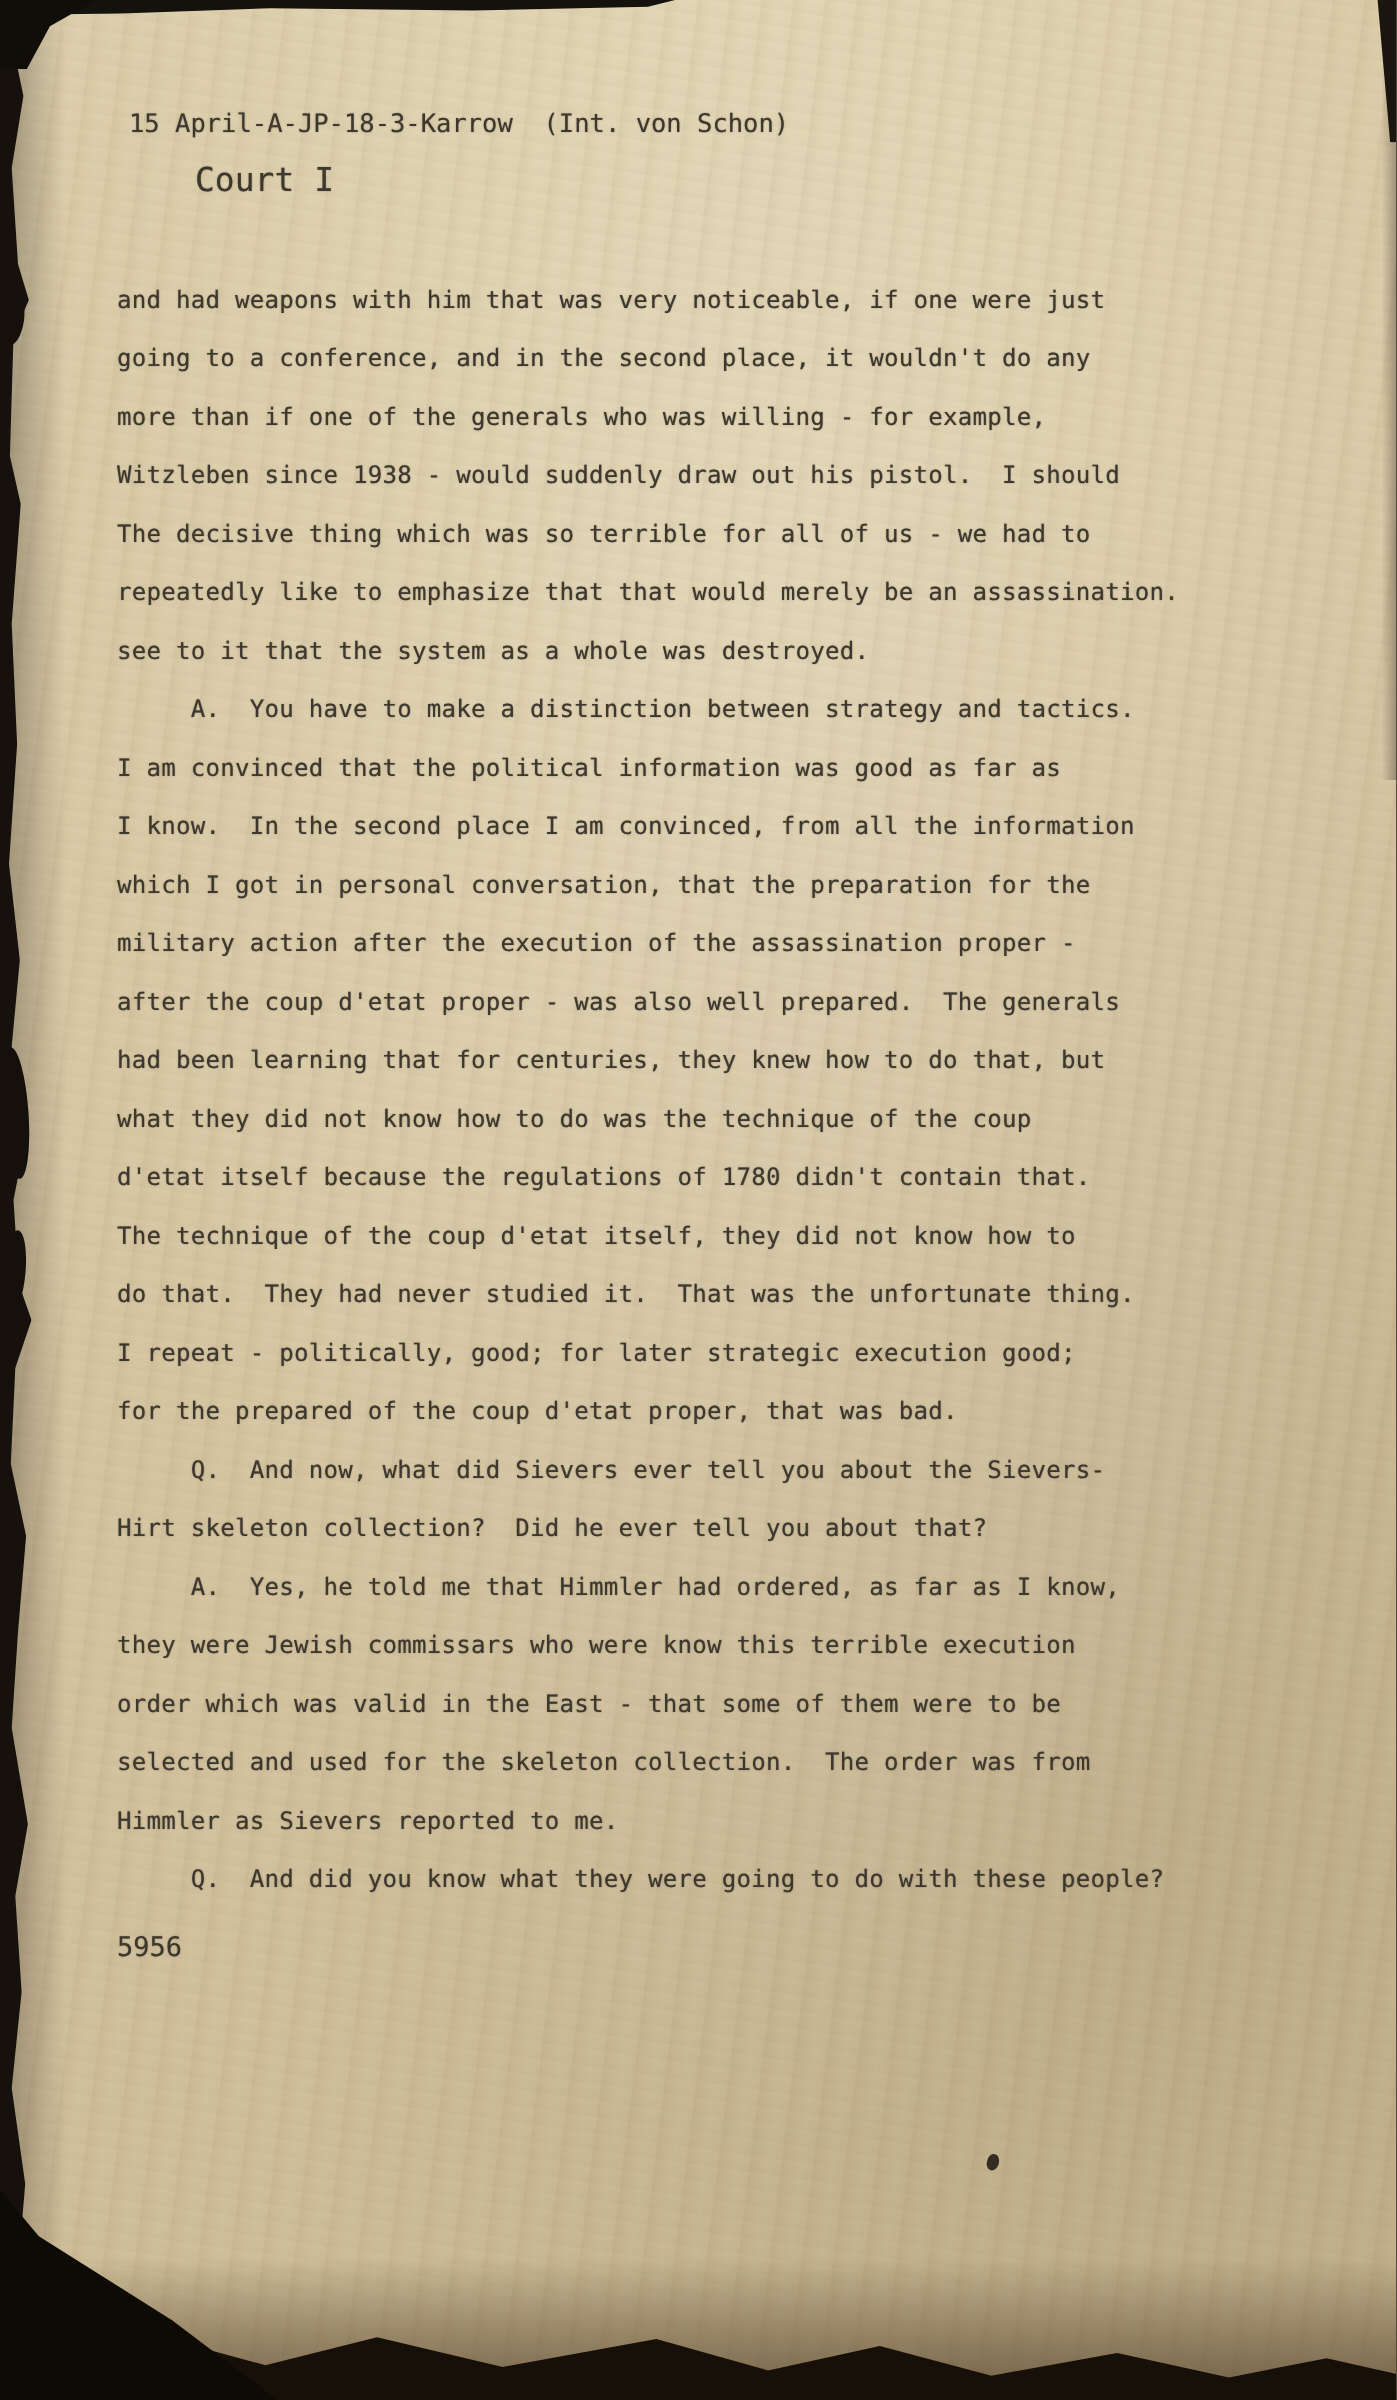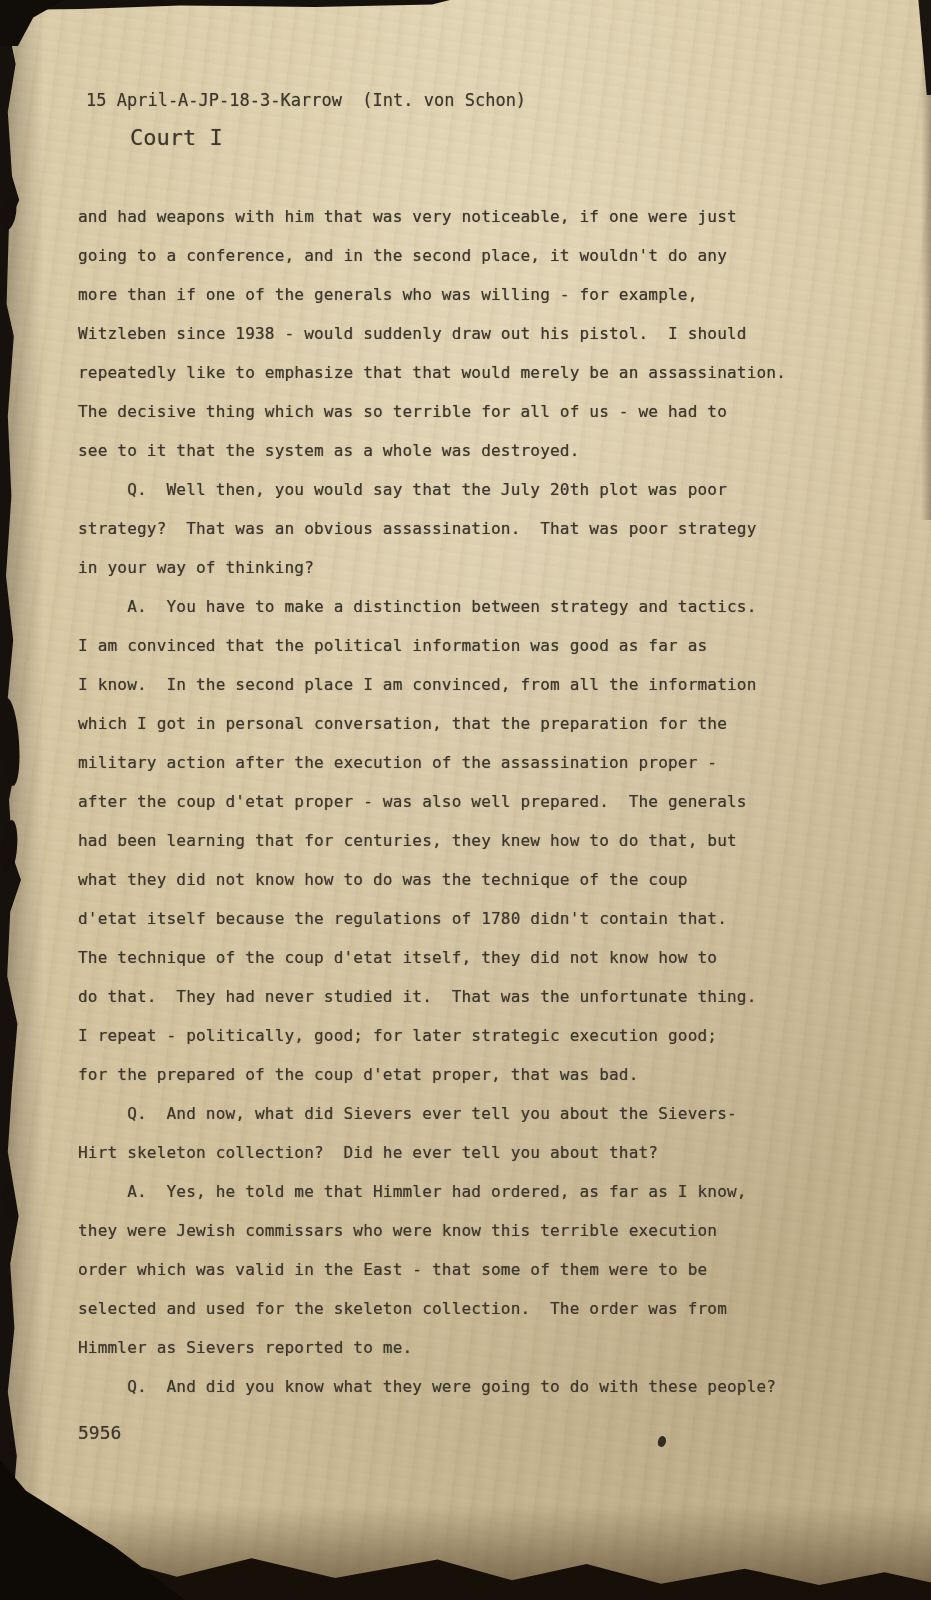--- a/index.html
+++ b/index.html
@@ -24,21 +24,20 @@
     background:
       repeating-linear-gradient(97deg, rgba(90,75,50,0.05) 0px, rgba(90,75,50,0) 7px, rgba(255,255,240,0.04) 13px, rgba(90,75,50,0) 21px),
       repeating-linear-gradient(8deg, rgba(110,92,62,0.04) 0px, rgba(110,92,62,0) 11px);
     pointer-events: none;
   }
   .content {
     position: absolute;
     left: 78px;
     top: 70px;
     width: 810px;
-    margin-top: 17px;
   }
   .header-line {
     font-size: 17px;
     line-height: 26px;
     margin-left: 8px;
     white-space: pre;
     text-shadow: 0 0 1px rgba(61,55,45,0.55);
   }
   .court-line {
     font-size: 22px;
@@ -142,28 +141,23 @@
 
   <div class="content">
     <div class="header-line">15 April-A-JP-18-3-Karrow  (Int. von Schon)</div>
     <div class="court-line">Court I</div>
     <div class="body-text" id="paragraphs">
         <div>
           <div class="tline">and had weapons with him that was very noticeable, if one were just</div>
           <div class="tline">going to a conference, and in the second place, it wouldn't do any</div>
           <div class="tline">more than if one of the generals who was willing - for example,</div>
           <div class="tline">Witzleben since 1938 - would suddenly draw out his pistol.  I should</div>
+          <div class="tline">The decisive thing which was so terrible for all of us - we had to</div>
           <div class="tline">repeatedly like to emphasize that that would merely be an assassination.</div>
-          <div class="tline">The decisive thing which was so terrible for all of us - we had to</div>
           <div class="tline">see to it that the system as a whole was destroyed.</div>
-        </div>
-        <div>
-          <div class="tline">     Q.  Well then, you would say that the July 20th plot was poor</div>
-          <div class="tline">strategy?  That was an obvious assassination.  That was poor strategy</div>
-          <div class="tline">in your way of thinking?</div>
         </div>
         <div>
           <div class="tline">     A.  You have to make a distinction between strategy and tactics.</div>
           <div class="tline">I am convinced that the political information was good as far as</div>
           <div class="tline">I know.  In the second place I am convinced, from all the information</div>
           <div class="tline">which I got in personal conversation, that the preparation for the</div>
           <div class="tline">military action after the execution of the assassination proper -</div>
           <div class="tline">after the coup d'etat proper - was also well prepared.  The generals</div>
           <div class="tline">had been learning that for centuries, they knew how to do that, but</div>
           <div class="tline">what they did not know how to do was the technique of the coup</div>

